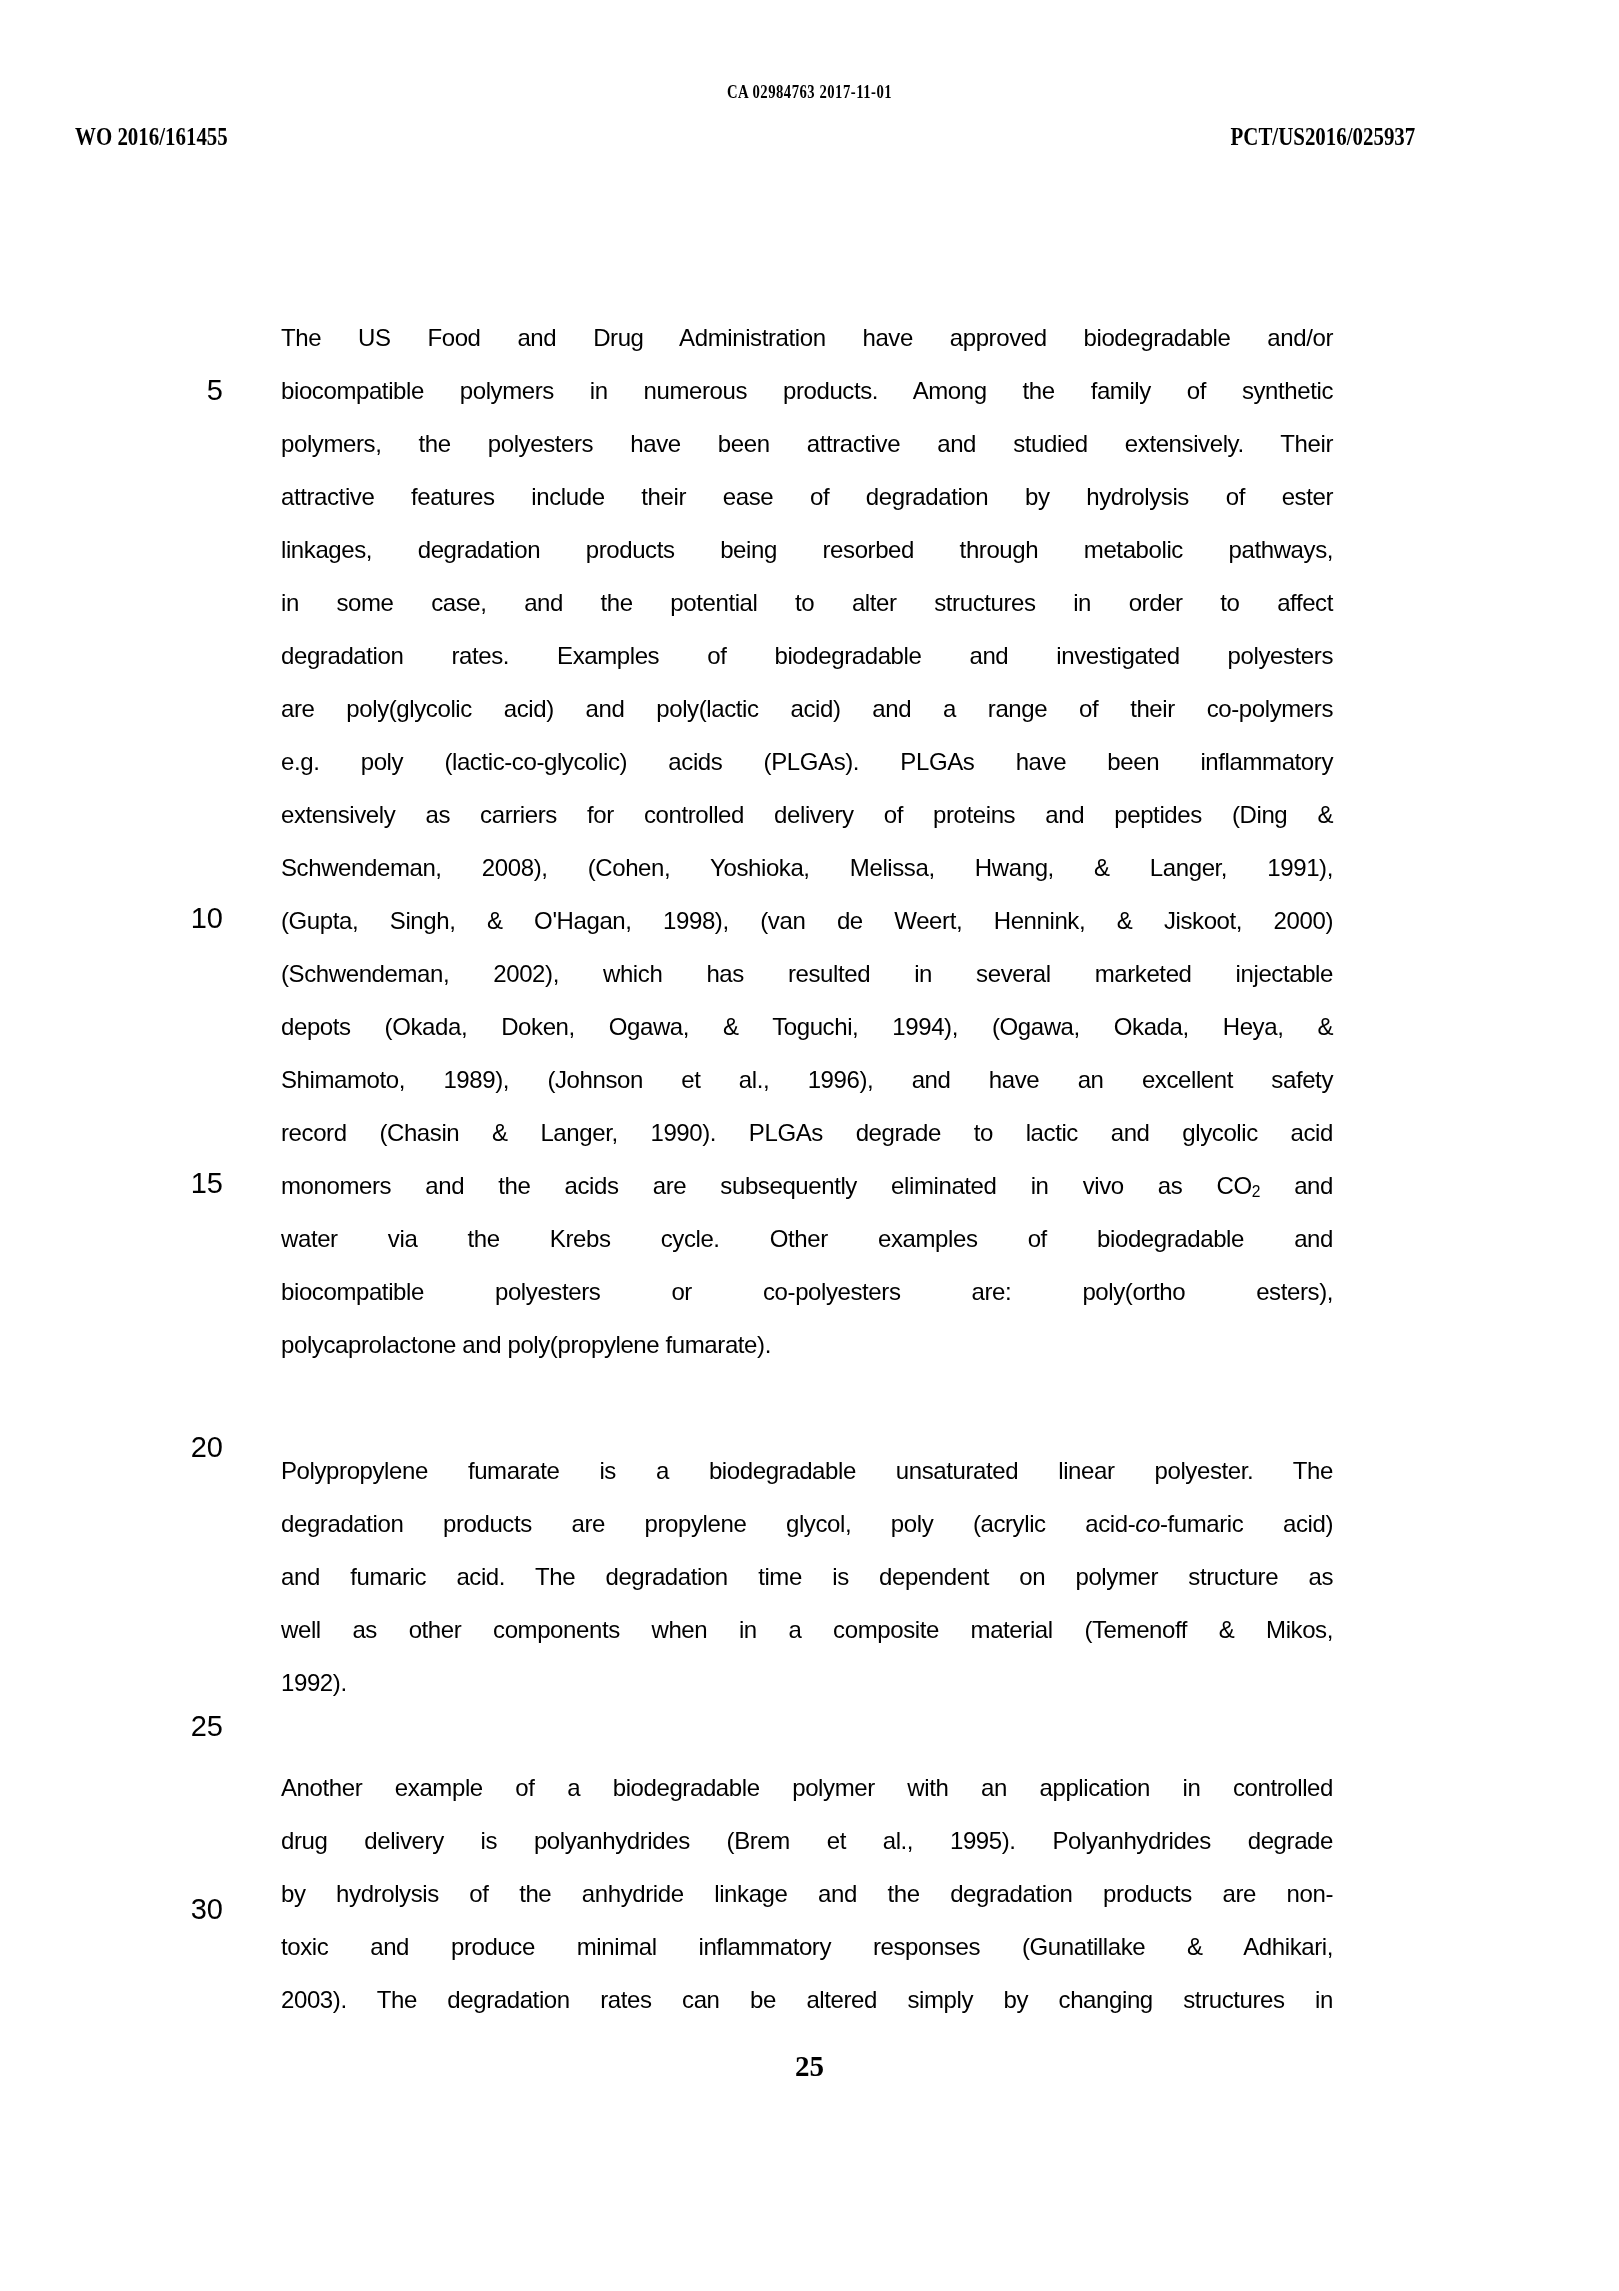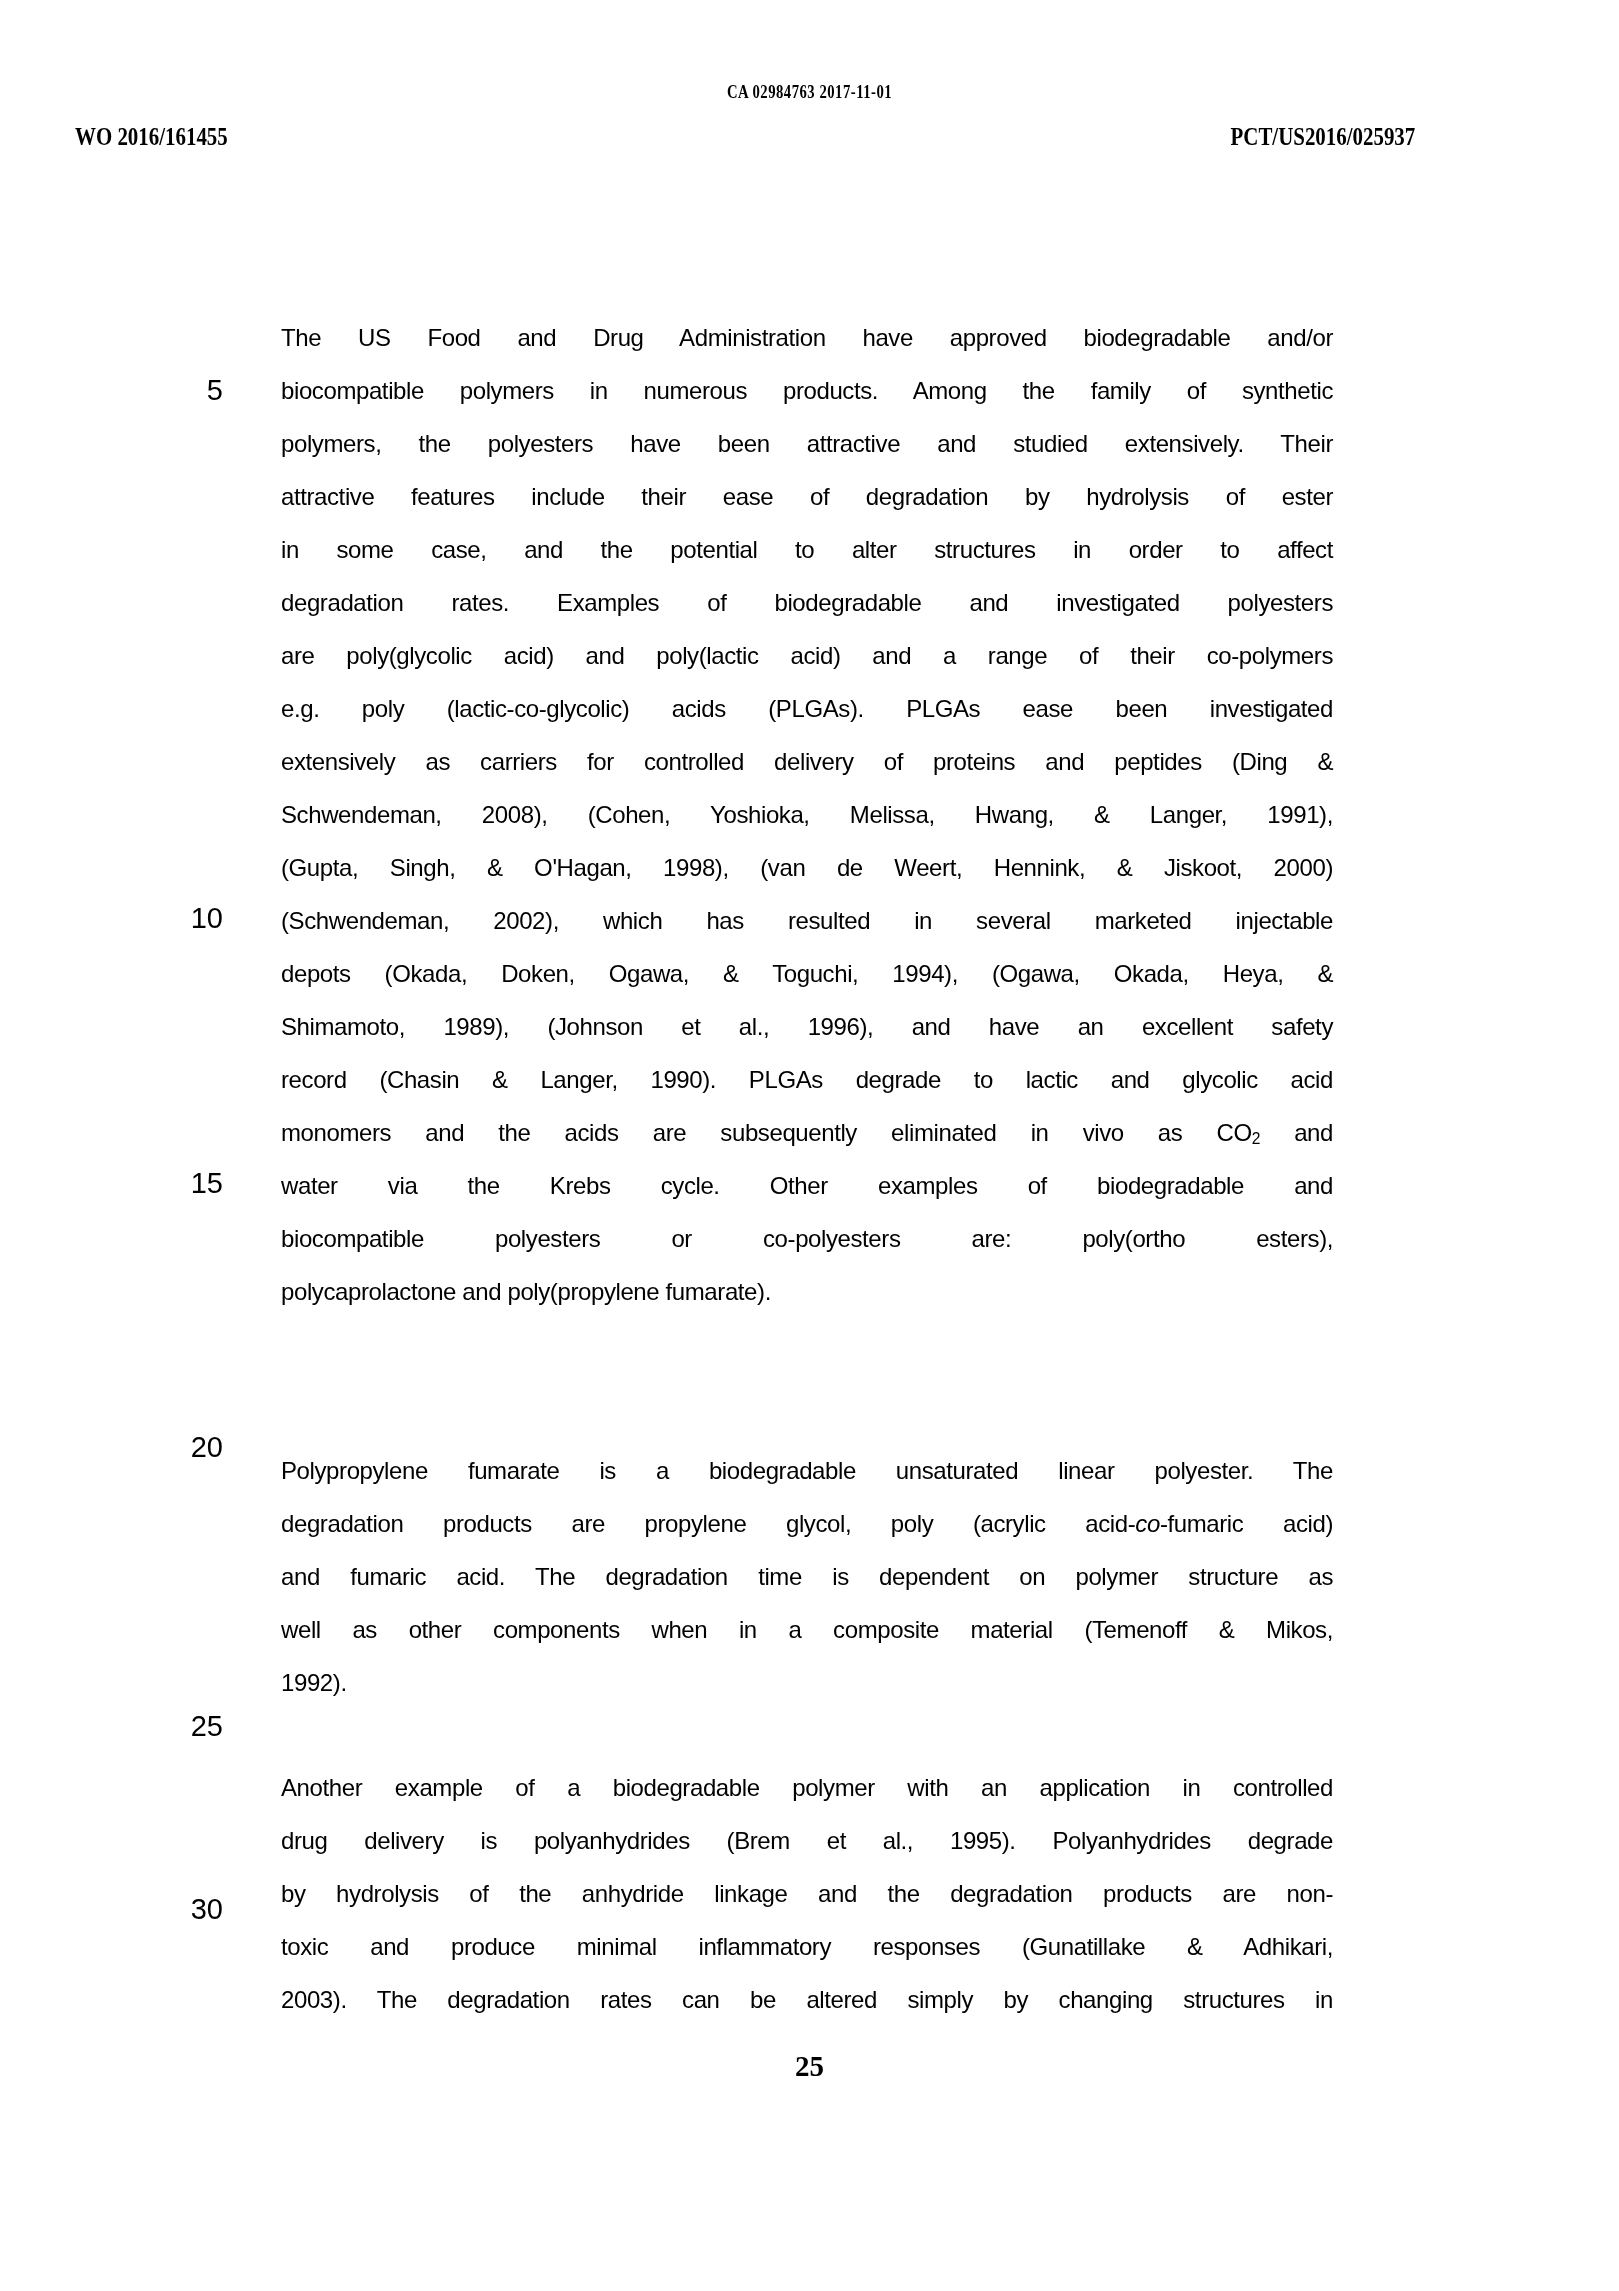--- a/index.html
+++ b/index.html
@@ -28,24 +28,25 @@
 <div class="linenum" style="top:1157px">15</div>
 <div class="linenum" style="top:1421px">20</div>
 <div class="linenum" style="top:1700px">25</div>
 <div class="linenum" style="top:1883px">30</div>
 
 <div class="body-text" style="top:311px">
   <span class="line">The US Food and Drug Administration have approved biodegradable and/or</span>
   <span class="line">biocompatible polymers in numerous products.  Among the family of synthetic</span>
   <span class="line">polymers, the polyesters have been attractive and studied extensively.  Their</span>
   <span class="line">attractive features include their ease of degradation by hydrolysis of ester</span>
+  <span class="line">linkages, degradation products being resorbed through metabolic pathways,</span>
   <span class="line">in some case, and the potential to alter structures in order to affect</span>
   <span class="line">degradation rates.  Examples of biodegradable and investigated polyesters</span>
   <span class="line">are poly(glycolic acid) and poly(lactic acid) and a range of their co-polymers</span>
-  <span class="line">e.g. poly (lactic-co-glycolic) acids (PLGAs).  PLGAs ease been investigated</span>
+  <span class="line">e.g. poly (lactic-co-glycolic) acids (PLGAs).  PLGAs have been inflammatory</span>
   <span class="line">extensively as carriers for controlled delivery of proteins and peptides (Ding &amp;</span>
   <span class="line">Schwendeman, 2008), (Cohen, Yoshioka, Melissa, Hwang, &amp; Langer, 1991),</span>
   <span class="line">(Gupta, Singh, &amp; O'Hagan, 1998), (van de Weert, Hennink, &amp; Jiskoot, 2000)</span>
   <span class="line">(Schwendeman, 2002), which has resulted in several marketed injectable</span>
   <span class="line">depots (Okada, Doken, Ogawa, &amp; Toguchi, 1994), (Ogawa, Okada, Heya, &amp;</span>
   <span class="line">Shimamoto, 1989), (Johnson et al., 1996), and have an excellent safety</span>
   <span class="line">record (Chasin &amp; Langer, 1990).  PLGAs degrade to lactic and glycolic acid</span>
   <span class="line"><span>monomers and the acids are subsequently eliminated in vivo as CO</span><sub>2</sub><span> and</span></span>
   <span class="line">water via the Krebs cycle.  Other examples of biodegradable and</span>
   <span class="line">biocompatible polyesters or co-polyesters are: poly(ortho esters),</span>

